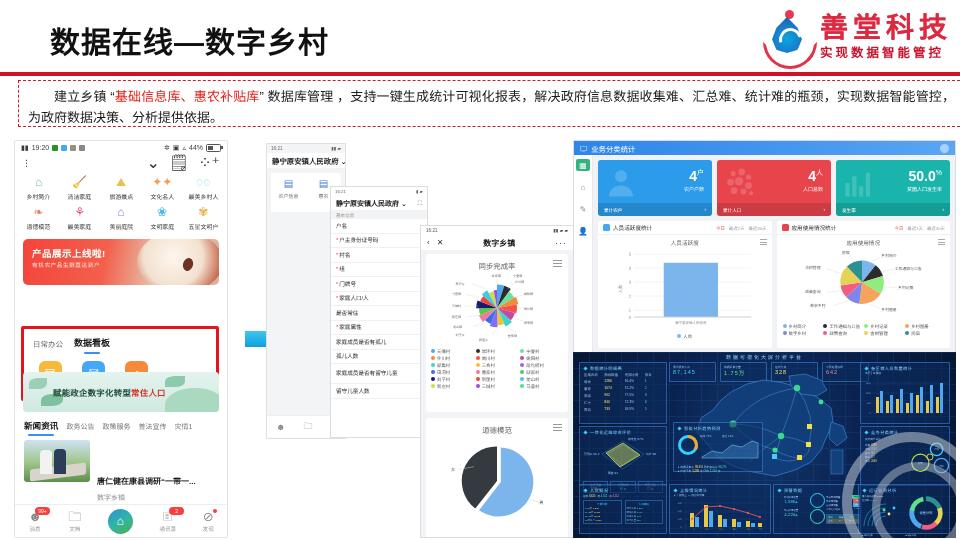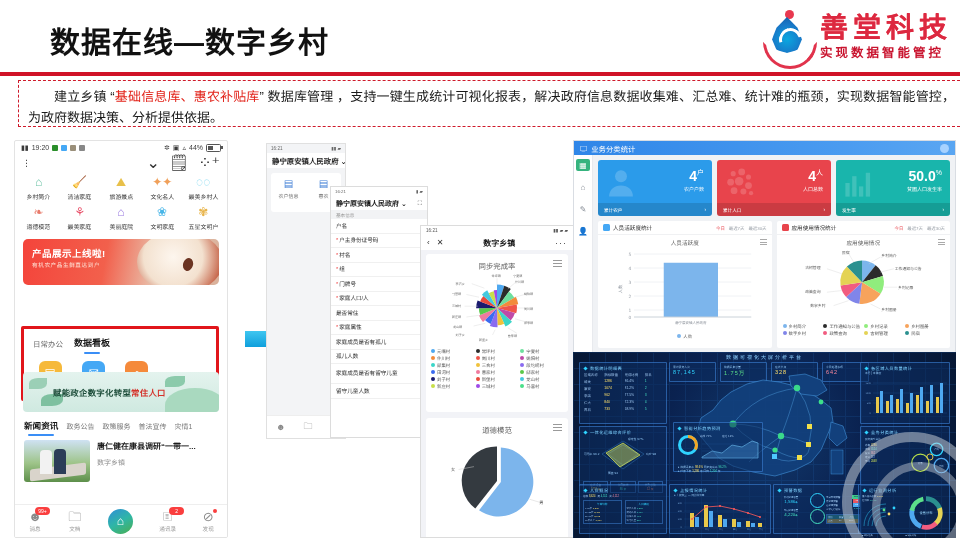--- a/index.html
+++ b/index.html
@@ -131,21 +131,21 @@
   .news-tabs .t.active{font-size:8.6px;font-weight:bold;color:#161616;position:relative;}
   .news-tabs .t.active::after{content:"";position:absolute;left:4px;right:4px;bottom:-5px;height:2px;background:#3a8ef6;border-radius:2px;}
 
   .news-item{display:flex;gap:7px;padding:9px 9px 0 9px;}
   .news-thumb{width:66px;height:42px;border-radius:3px;flex:0 0 auto;position:relative;overflow:hidden;
      background:linear-gradient(180deg,#cfe2f3 0%,#9ec489 55%,#5d8f4a 100%);}
   .news-thumb .road{position:absolute;left:6px;bottom:4px;width:56px;height:12px;background:#d9d4cb;
      transform:skewY(-7deg);border-radius:2px;}
   .news-thumb .fig{position:absolute;left:16px;bottom:8px;width:12px;height:24px;border-radius:4px 4px 0 0;background:#f2f2f2;}
   .news-thumb .fig2{position:absolute;left:30px;bottom:8px;width:12px;height:25px;border-radius:4px 4px 0 0;background:#2b3d57;}
-  .news-txt{flex:1;min-width:0;}
+  .news-txt{flex:1;min-width:0;margin-top:35px;}
   .news-title{font-size:8px;font-weight:bold;color:#1c1c1c;white-space:nowrap;overflow:hidden;text-overflow:ellipsis;}
   .news-src{margin-top:6px;font-size:7px;color:#8c8c8c;}
 
   .tabbar{position:absolute;left:0;right:0;bottom:0;height:32px;border-top:1px solid #eee;
     display:flex;align-items:center;justify-content:space-around;background:#fff;}
   .tab{display:flex;flex-direction:column;align-items:center;gap:2px;position:relative;}
   .tab .g{font-size:13px;color:#8a8a8a;line-height:1;}
   .tab .l{font-size:5.6px;color:#9a9a9a;}
   .tab .badge{position:absolute;top:-3px;right:-8px;min-width:11px;height:8px;padding:0 2px;border-radius:5px;
     background:#fa3e3e;color:#fff;font-size:5px;display:flex;align-items:center;justify-content:center;}

